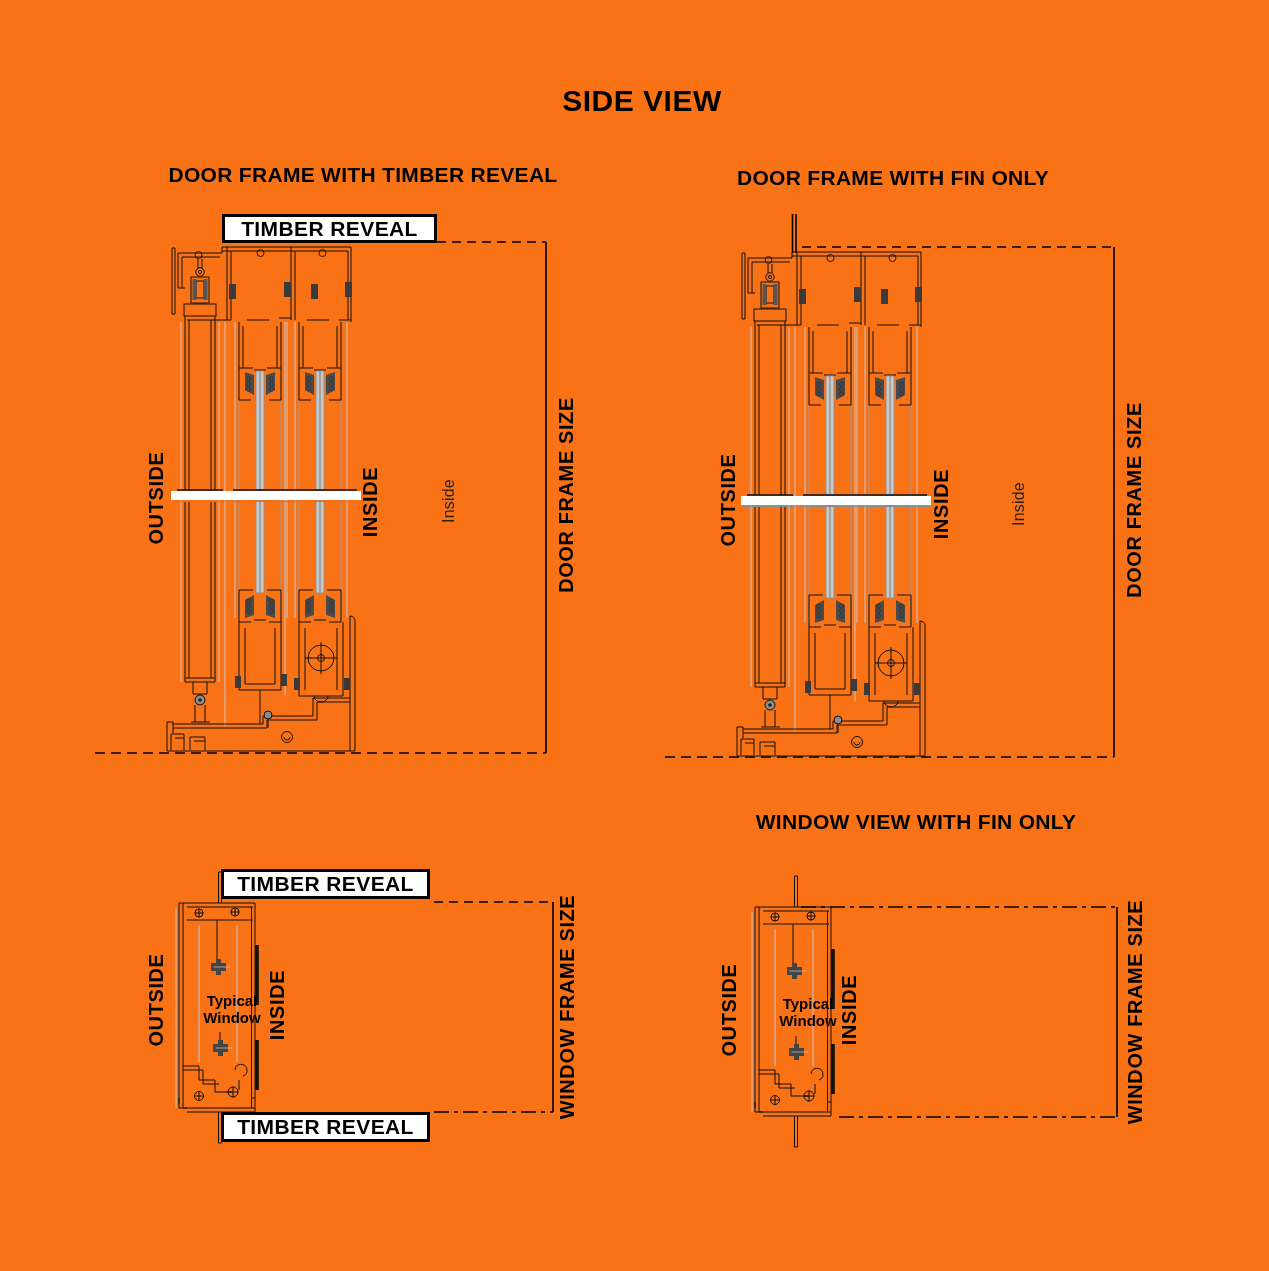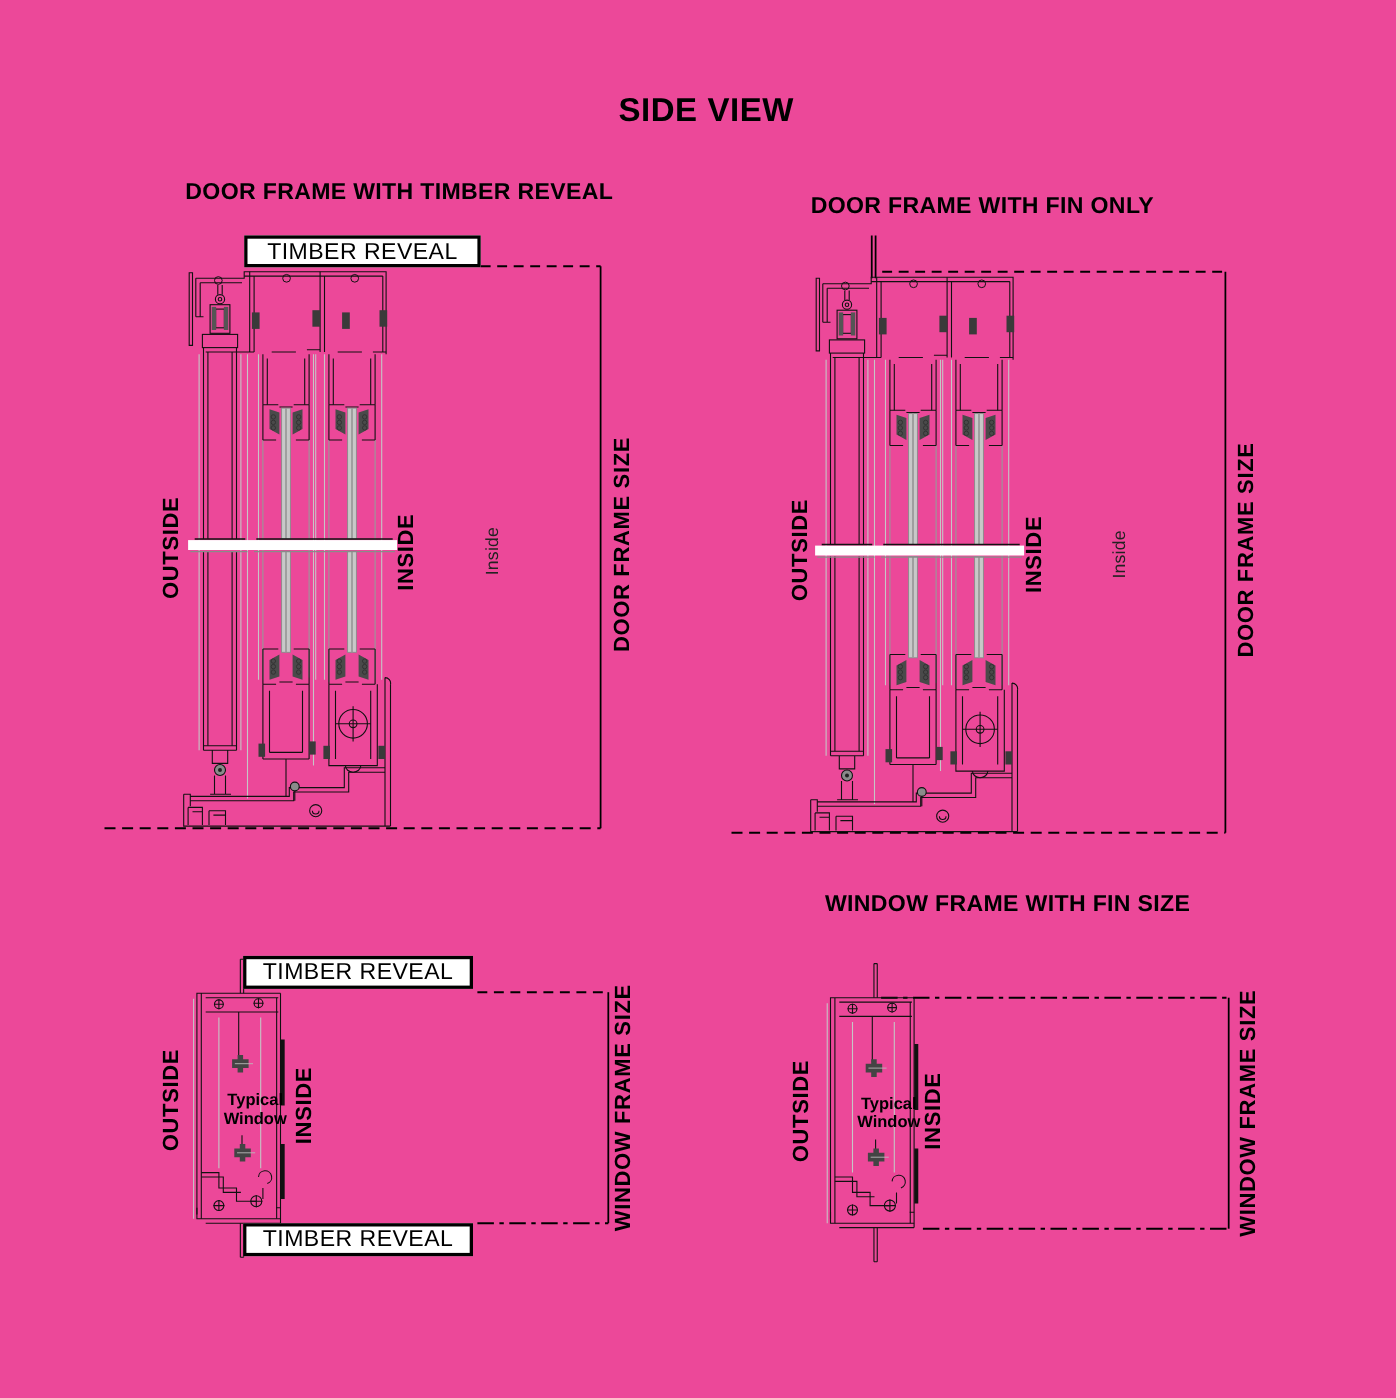--- a/index.html
+++ b/index.html
@@ -1,40 +1,40 @@
 <!DOCTYPE html>
 <html><head>
 <meta charset="utf-8">
 <style>
   html,body{margin:0;padding:0;background:#fff;}
   .canvas{
     position:relative;
     width:1269px;height:1271px;
-    background:#ec4899;
+    background:#f97316;
     font-family:"Liberation Sans",sans-serif;
     color:#000;
     overflow:hidden;
   }
   .page-title{
     position:absolute;left:0;top:84px;width:1284px;
     text-align:center;font-size:30px;font-weight:bold;letter-spacing:.5px;
   }
   .hdr{
     position:absolute;transform:translate(-50%,0);
     font-size:21px;font-weight:bold;white-space:nowrap;letter-spacing:.3px;
   }
   .vlabel{
     position:absolute;transform:translate(-50%,-50%) rotate(-90deg);
     font-size:20px;font-weight:bold;white-space:nowrap;letter-spacing:.6px;
   }
   .vlabel.light{font-weight:normal;font-size:16px;letter-spacing:.2px;color:#222;}
   .tbox{
     position:absolute;background:#fff;border:3px solid #000;
     display:flex;align-items:center;justify-content:center;
-    font-size:21px;font-weight:normal;letter-spacing:.4px;z-index:6;
+    font-size:21px;font-weight:bold;letter-spacing:.4px;z-index:6;
   }
   .winnote{
     position:absolute;transform:translate(-50%,-50%);
     width:70px;text-align:center;font-size:15px;font-weight:bold;line-height:1.15;z-index:4;padding-left:26px;
   }
   svg.draw{position:absolute;overflow:visible;}
   svg.guides{position:absolute;left:0;top:0;pointer-events:none;}
   .dash{stroke:#000;stroke-width:1.7;fill:none;stroke-dasharray:9 6;}
   .dashdot{stroke:#000;stroke-width:1.7;fill:none;stroke-dasharray:15 5 4 5;}
   .solidln{stroke:#000;stroke-width:1.6;fill:none;}
@@ -184,22 +184,22 @@
         <path fill="#444" d="M36 93 h5 v-4 h5 v4 h5 v8 h-5 v4 h-5 v-4 h-5 z"></path>
         <path fill="#444" d="M38 174 h5 v-4 h5 v4 h5 v8 h-5 v4 h-5 v-4 h-5 z"></path>
         <path d="M38.5 97 H55 M40.5 178 H57" stroke="#bbb" stroke-width="0.8" fill="none"></path>
       </symbol>
     </defs>
   </svg>
 
   <div class="page-title">SIDE VIEW</div>
 
   <div class="hdr" style="left:363px;top:163px">DOOR FRAME WITH TIMBER REVEAL</div>
-  <div class="hdr" style="left:893px;top:176px">DOOR FRAME WITH FIN ONLY</div>
-  <div class="hdr" style="left:916px;top:810px">WINDOW FRAME WITH FIN SIZE</div>
+  <div class="hdr" style="left:893px;top:166px">DOOR FRAME WITH FIN ONLY</div>
+  <div class="hdr" style="left:916px;top:810px">WINDOW VIEW WITH FIN ONLY</div>
 
   <svg class="guides" width="1269" height="1271">
 
     <path class="dash" d="M437 242 H546"></path>
     <path class="solidln" d="M546 242 V753"></path>
     <path class="dash" d="M95 753 H546" style="stroke-dasharray:10 6"></path>
 
     <path class="solidln" d="M792.5 214 V253 M796 214 V253"></path>
     <path class="dash" d="M802 247 H1114"></path>
     <path class="solidln" d="M1114 247 V757"></path>

